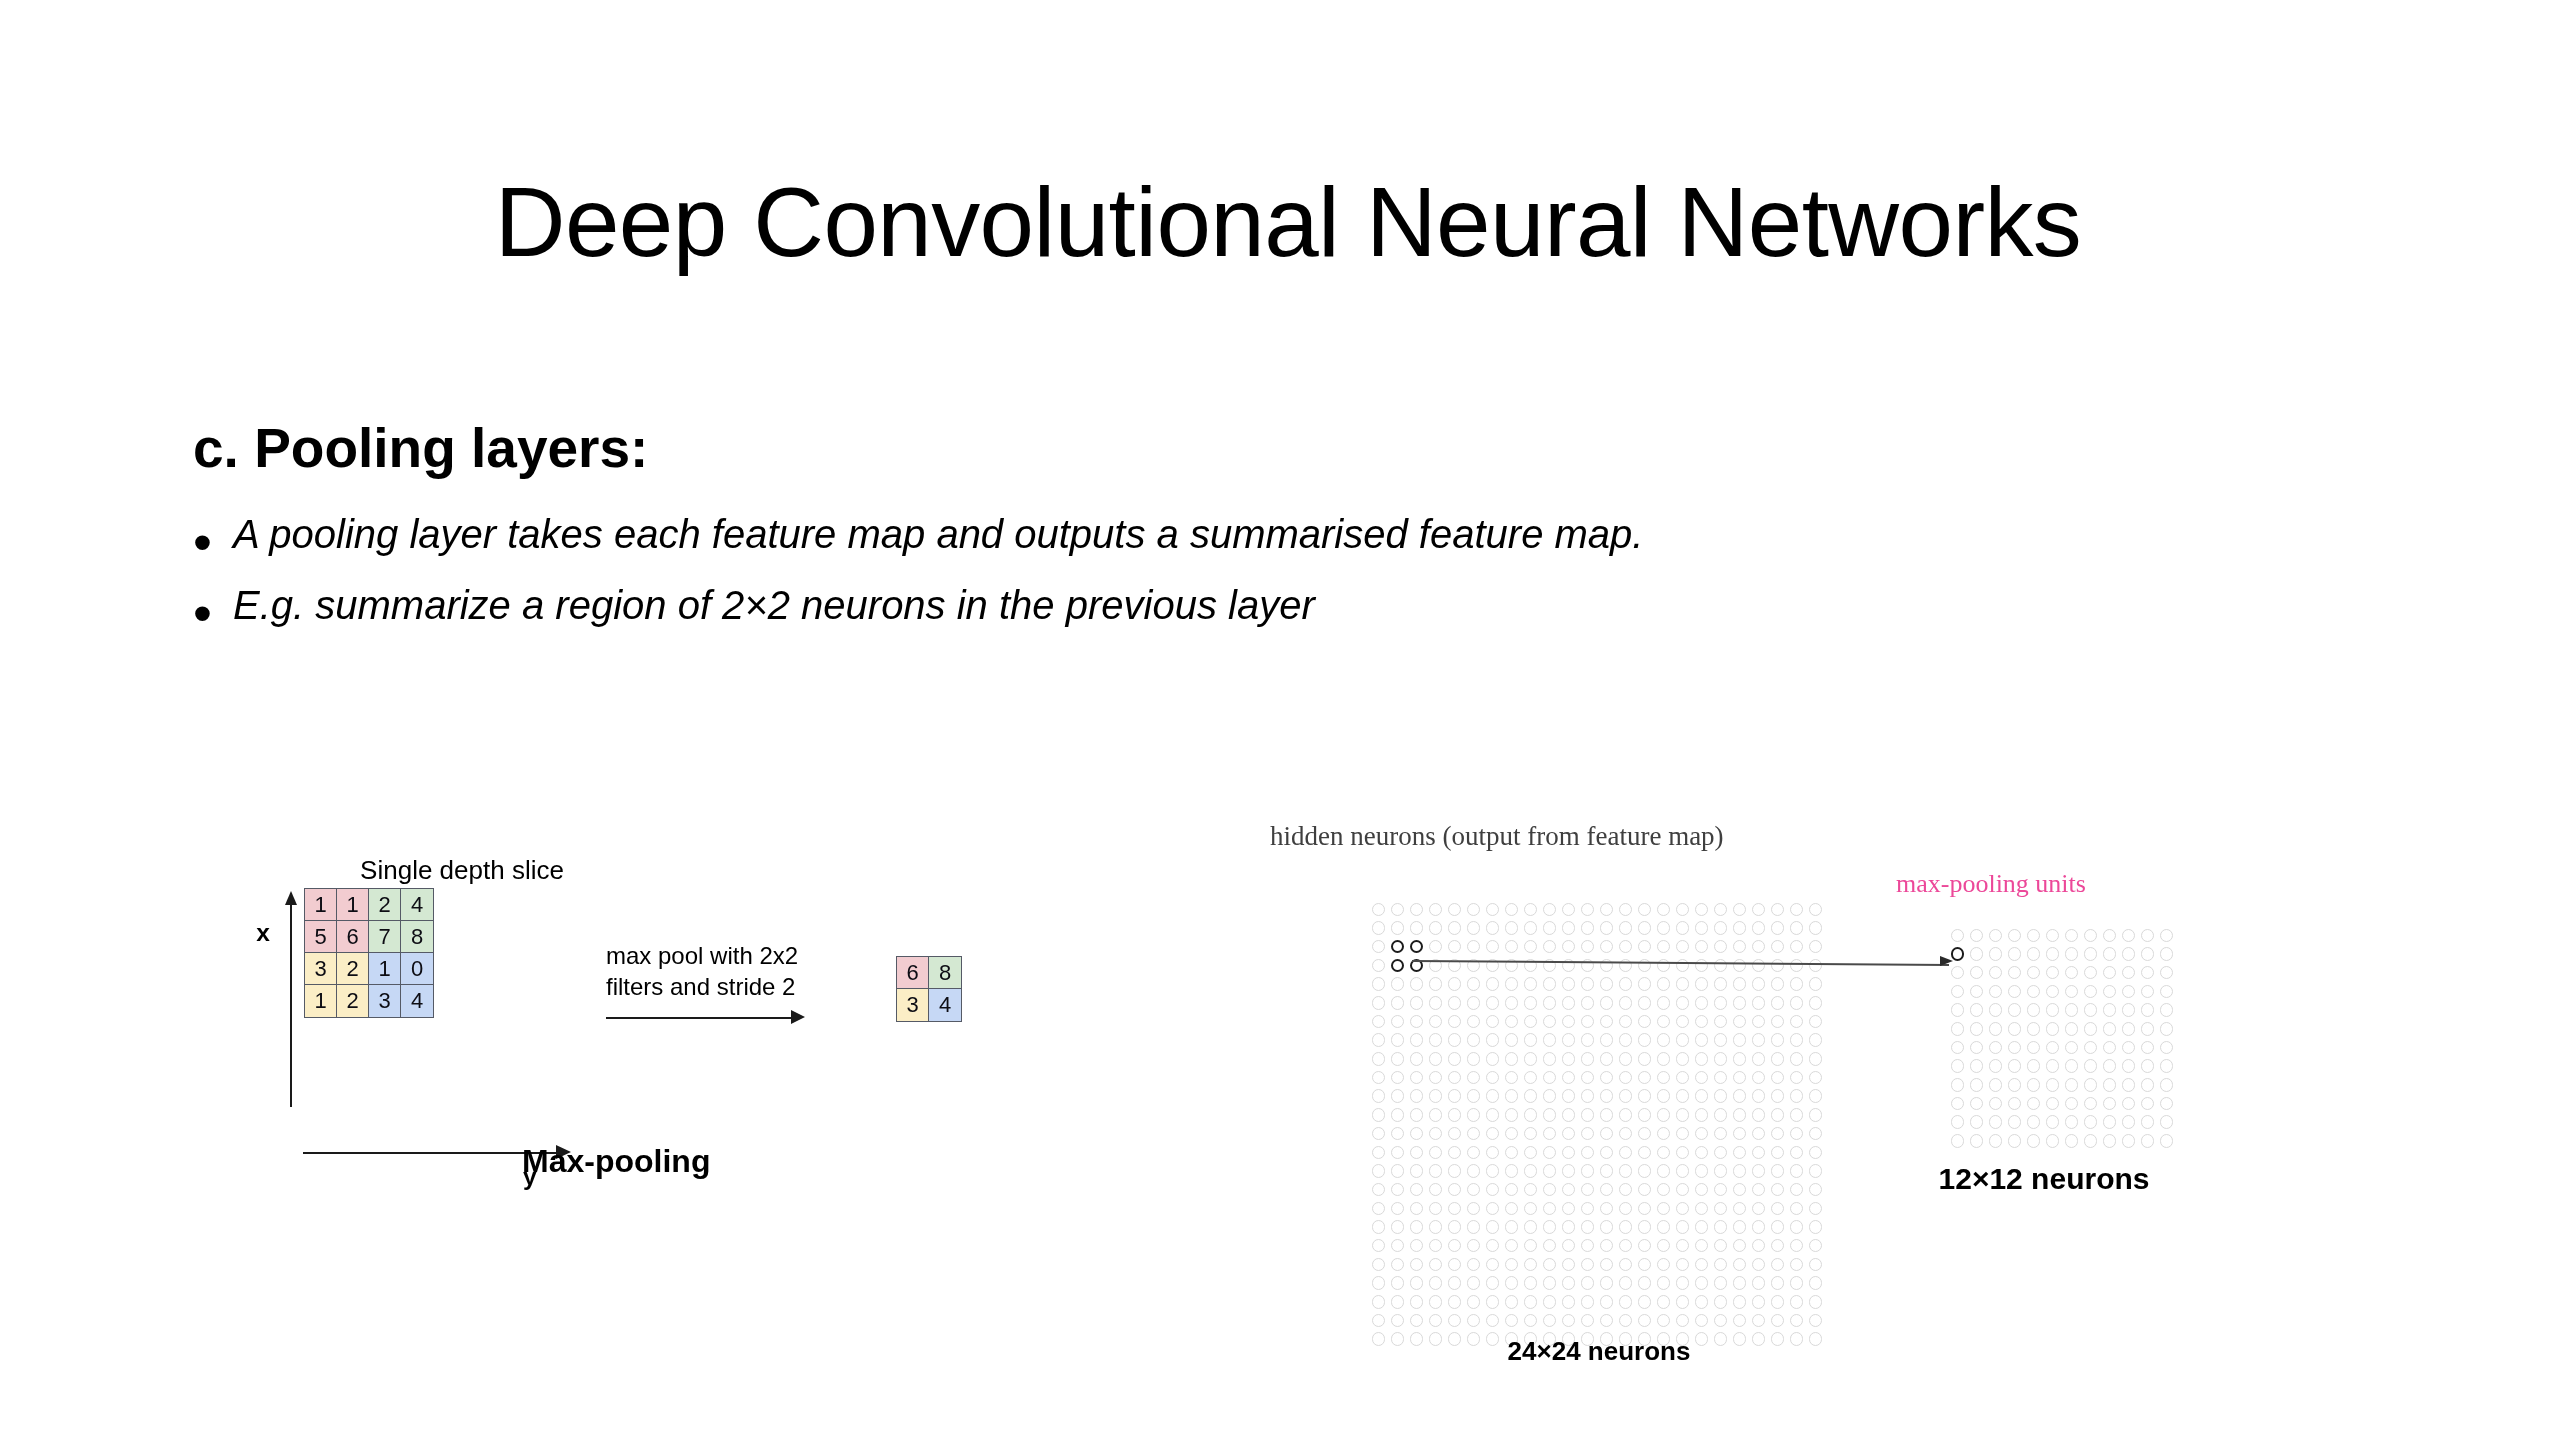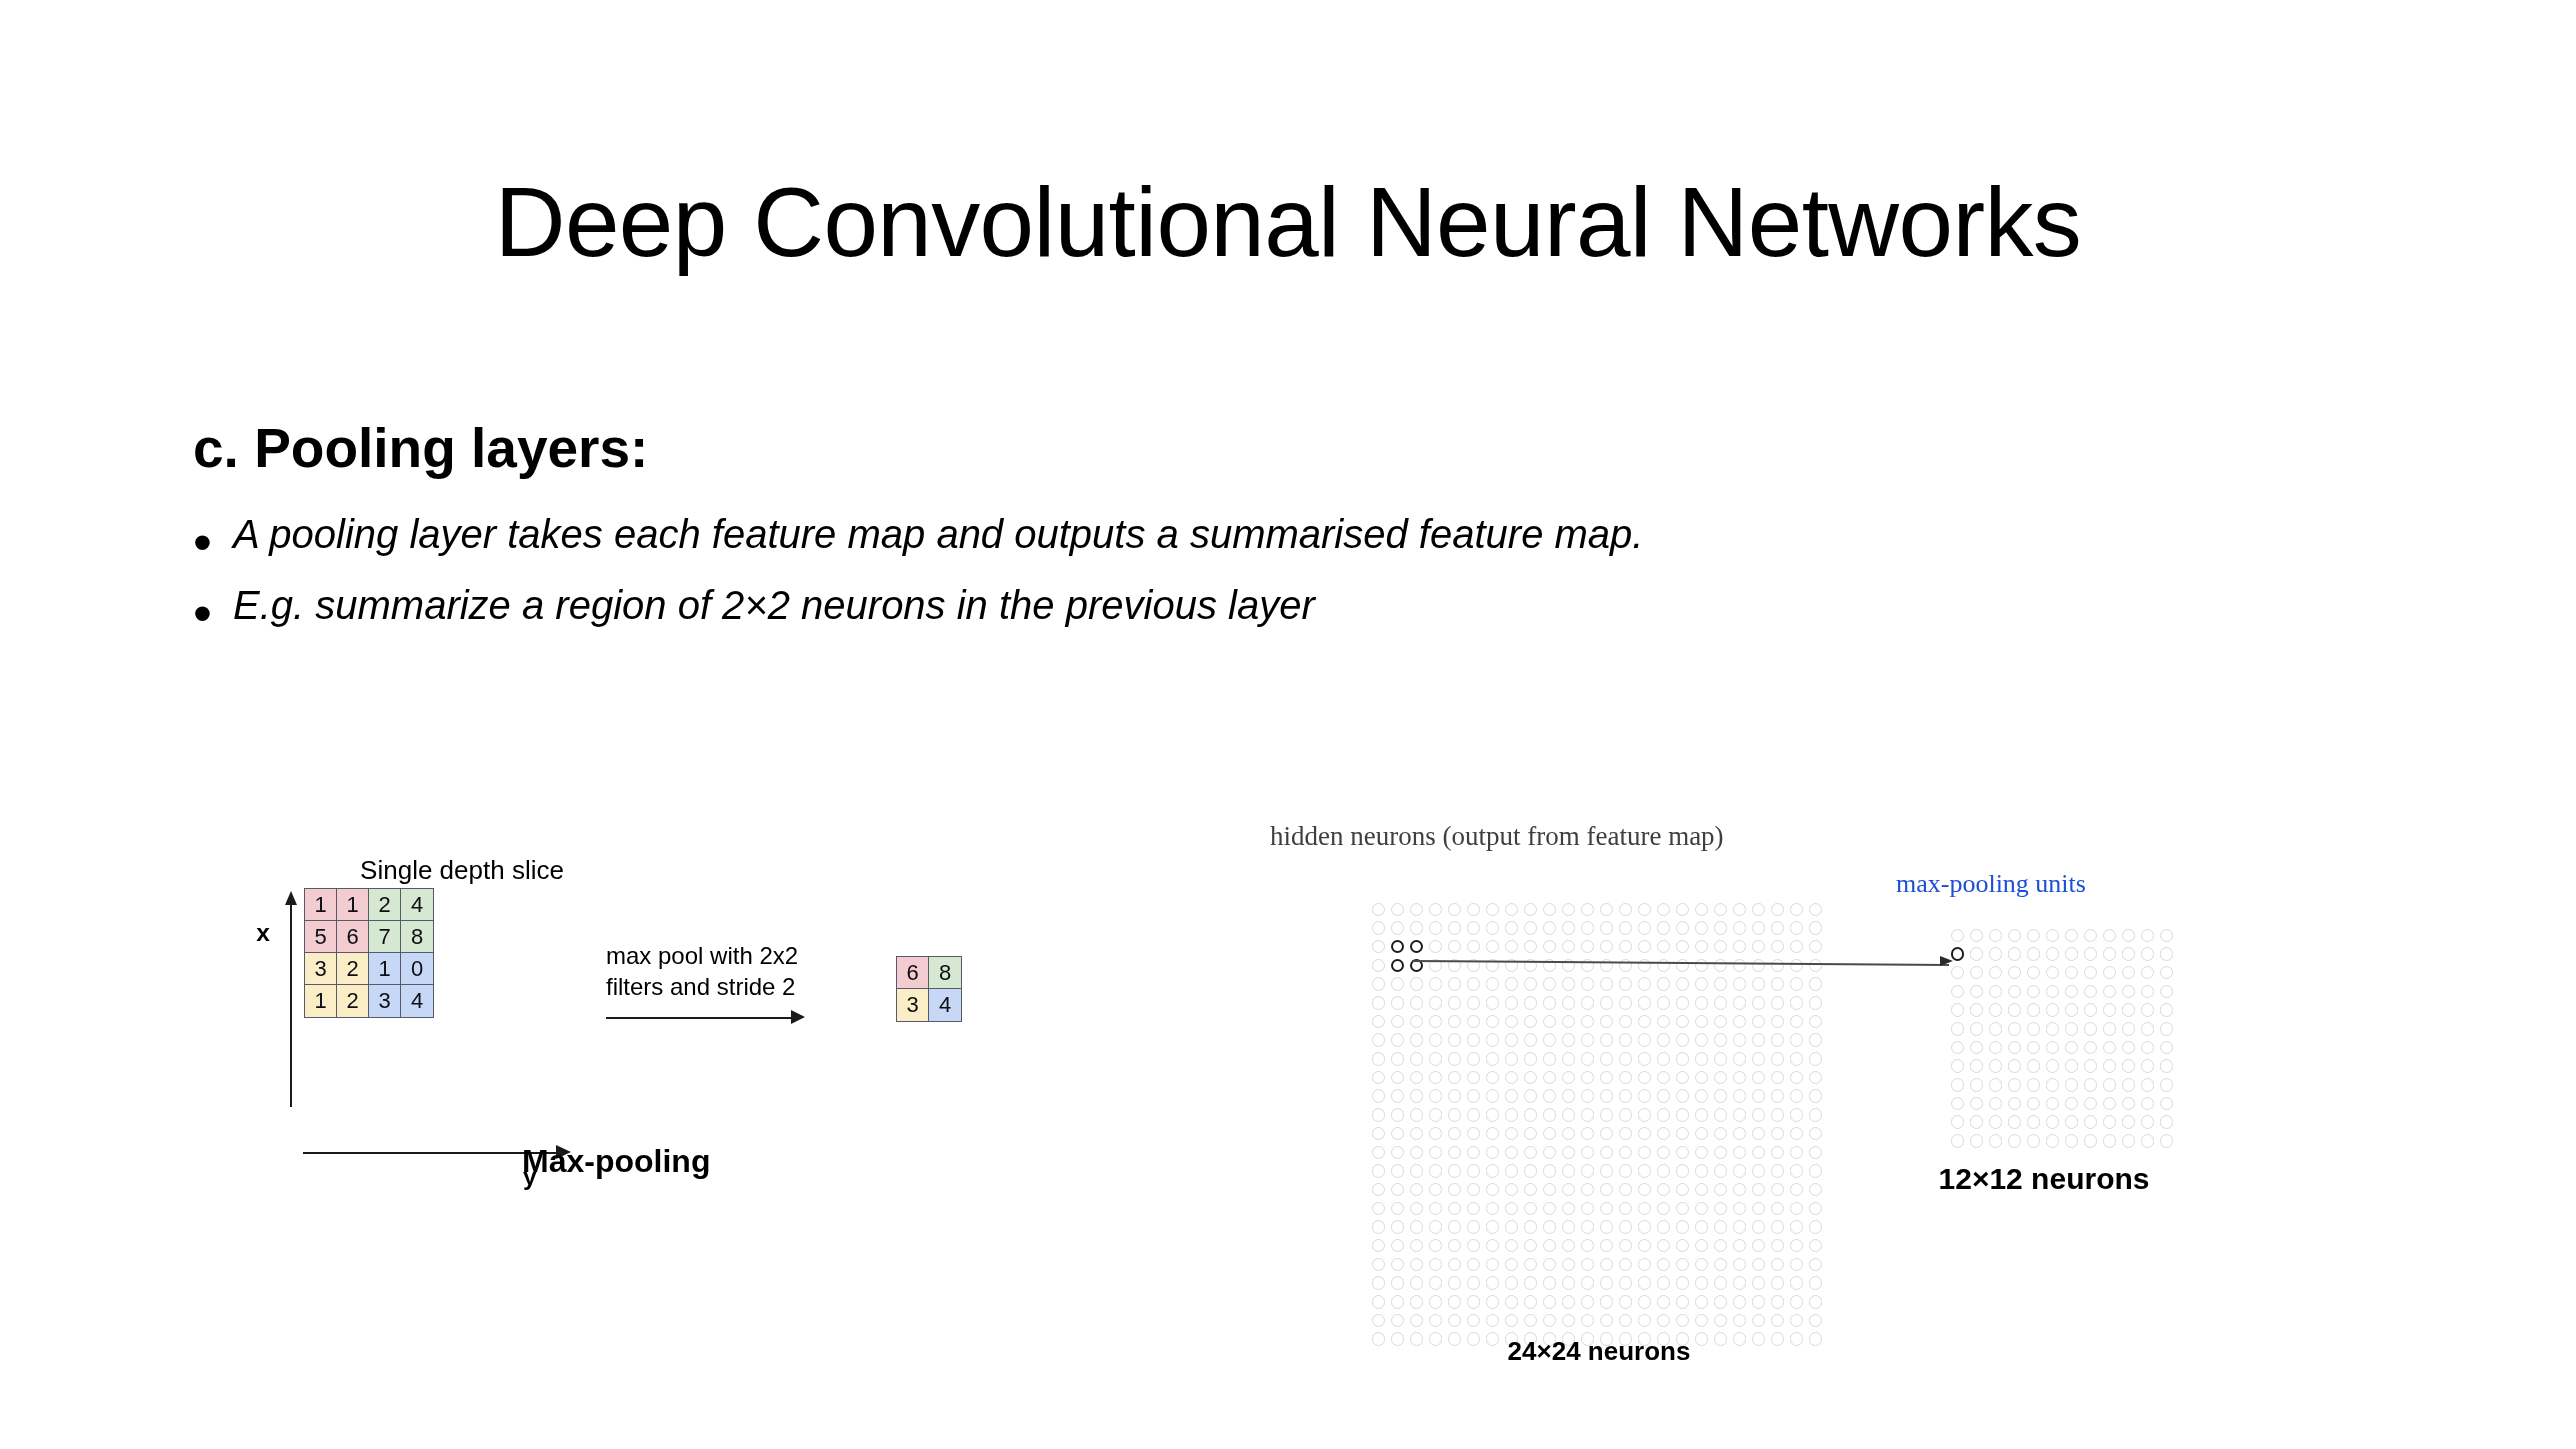--- a/index.html
+++ b/index.html
@@ -231,21 +231,21 @@
     color: #3f3f3f;
     line-height: 1;
     white-space: nowrap;
   }
   #maxpool-units-label {
     position: absolute;
     left: 653px;
     top: 48px;
     font-size: 26px;
     font-family: "Liberation Serif", serif;
-    color: #1d4ed8;
+    color: #ec4899;
     line-height: 1;
     white-space: nowrap;
   }
   .neuron-grid {
     position: absolute;
     display: grid;
   }
   #neuron-grid-24 {
     left: 126px;
     top: 77px;

